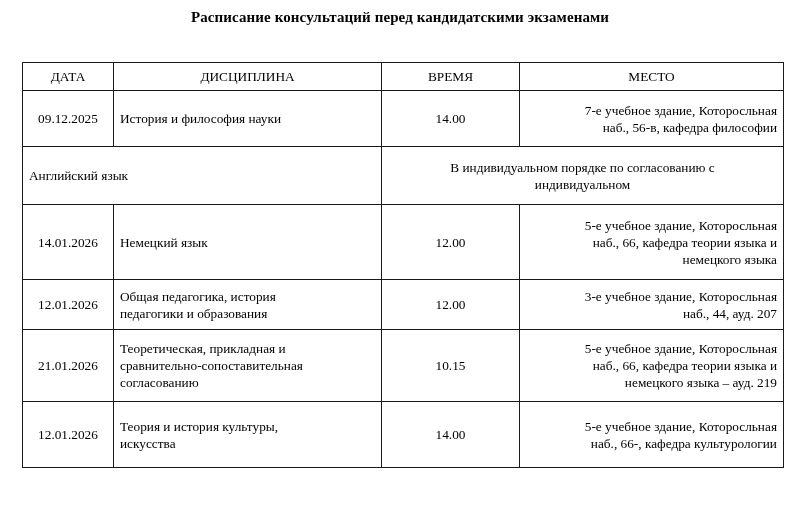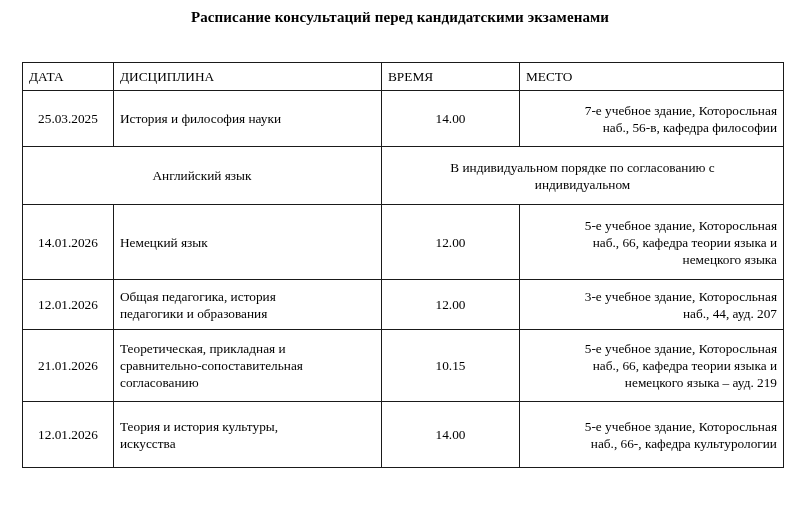--- a/index.html
+++ b/index.html
@@ -50,22 +50,22 @@
   }
   col.c-date   { width: 91px; }
   col.c-disc   { width: 268px; }
   col.c-time   { width: 138px; }
   col.c-place  { width: 264px; }
 
   td.date   { text-align: center; }
   td.disc   { text-align: left; padding-left: 9px; }
   td.time   { text-align: center; }
   td.place  { text-align: right; }
-  td.head   { text-align: left; height: 28px; padding-top: 2px; padding-bottom: 2px; }
-  td.merged-disc  { text-align: center; }
+  td.head   { text-align: center; height: 28px; padding-top: 2px; padding-bottom: 2px; }
+  td.merged-disc  { }
   td.merged-place { text-align: center; margin-top: 9px; }
 
   tr.r-head td   { height: 28px; }
   tr.r1 td       { height: 56px; }
   tr.r2 td       { height: 58px; }
   tr.r3 td       { height: 75px; }
   tr.r4 td       { height: 44px; }
   tr.r5 td       { height: 50px; }
   tr.r6 td       { height: 72px; }
   tr.r7 td       { height: 66px; }
@@ -91,21 +91,21 @@
       <tbody>
 
         <tr class="r-head">
           <td class="head">ДАТА</td>
           <td class="head">ДИСЦИПЛИНА</td>
           <td class="head">ВРЕМЯ</td>
           <td class="head">МЕСТО</td>
         </tr>
 
         <tr class="r1">
-          <td class="date">25.03.2025</td>
+          <td class="date">09.12.2025</td>
           <td class="disc">История и философия науки</td>
           <td class="time">14.00</td>
           <td class="place">
             <span class="cell-lines">
               <span>7-е учебное здание, Которосльная</span>
               <span>наб., 56-в, кафедра философии</span>
             </span>
           </td>
         </tr>
 

